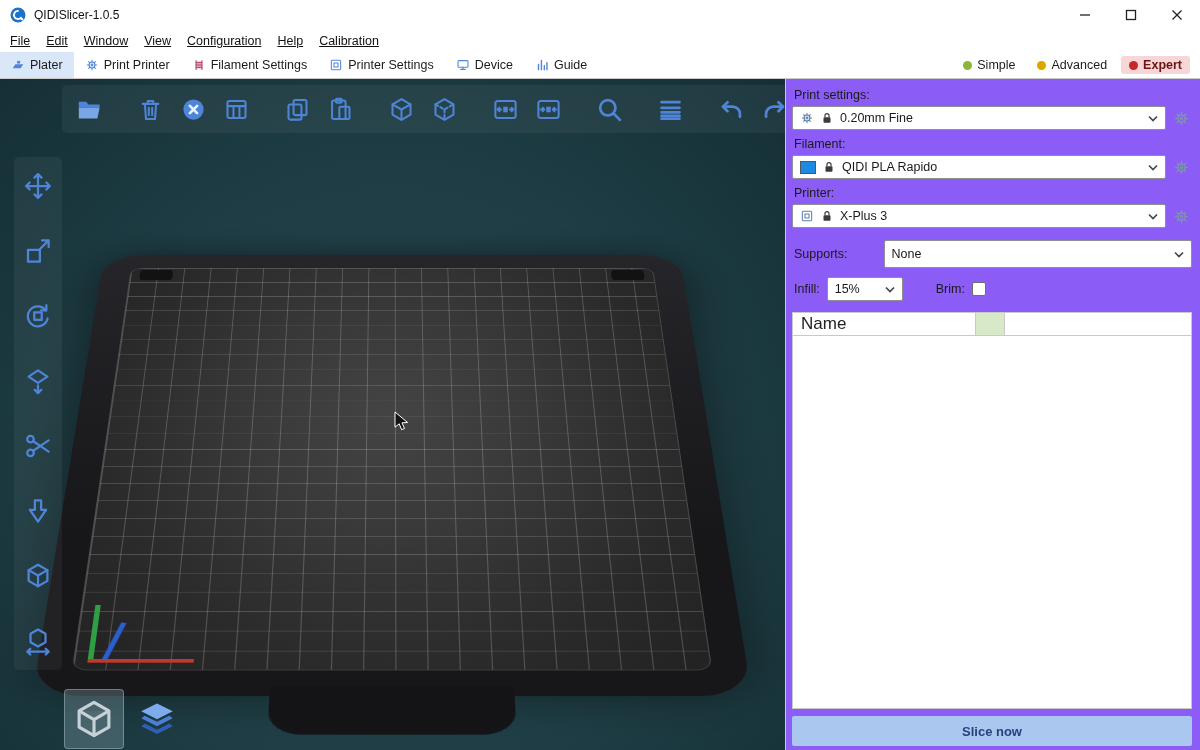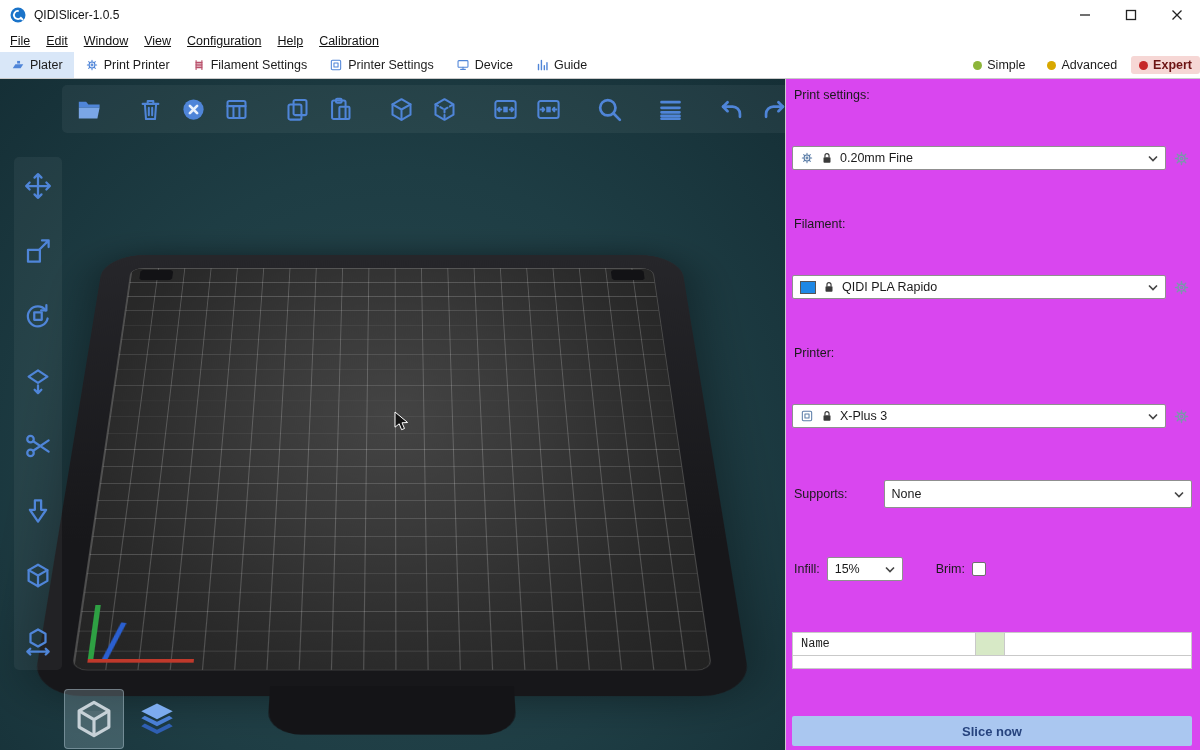--- a/index.html
+++ b/index.html
@@ -19,21 +19,21 @@
   
   .menubar{height:22px;display:flex;align-items:center;background:#fff;font-size:12.5px;color:#111;padding:0 2px;flex:0 0 auto;}
   .menubar span{padding:2px 8px;cursor:default;text-decoration:underline;}
 
   
   .tabbar{height:26px;display:flex;align-items:stretch;background:#fff;border-bottom:1px solid #c9c9c9;font-size:12.5px;color:#1c1c1c;flex:0 0 auto;}
   .tab{display:flex;align-items:center;gap:5px;padding:0 11px;cursor:default;}
   .tab.selected{background:#d9e7f8;}
   .ticon{display:flex;align-items:center;}
   .ticon svg{width:14px;height:14px;}
-  .modes{margin-left:auto;display:flex;align-items:center;gap:6px;padding-right:0;}
+  .modes{margin-left:auto;display:flex;align-items:center;gap:6px;padding-right:10px;}
   .mode{display:flex;align-items:center;gap:5px;padding:2px 8px;border-radius:3px;}
   .mode.selected{background:#f6d7d5;font-weight:bold;color:#6d1414;}
   .dot{width:9px;height:9px;border-radius:50%;display:inline-block;}
 
   
   .main{flex:1;display:flex;min-height:0;}
 
   
   .viewport{position:relative;width:785px;height:672px;overflow:hidden;
     background:radial-gradient(ellipse at 50% 60%, #27474e 0%, #1e3d44 55%, #152f36 100%);}
@@ -82,22 +82,22 @@
   .fl{fill:#4f85d8;stroke:none;}
   .fl2{fill:#7aa6e6;stroke:none;}
   .stw{stroke:#e9f1fb;stroke-width:2.4;fill:none;stroke-linecap:round;}
   .stg{stroke:#c7d1d7;stroke-width:1.8;fill:rgba(255,255,255,0.05);stroke-linejoin:round;}
   .stm{stroke:#b9506b;stroke-width:1.9;fill:none;stroke-linecap:round;}
   .lb1{fill:#7cabee;}.lb2{fill:#4a7fd3;}.lb3{fill:#2f5fb2;}
   .stc{stroke:#5c7ea8;stroke-width:1.8;fill:none;stroke-linecap:round;stroke-linejoin:round;}
   .stgear{stroke:#7d94ad;stroke-width:2;fill:none;stroke-linecap:round;}
 
   
-  .right-panel{width:415px;box-sizing:border-box;background:#d946ef;border-left:1px solid #c9c9c9;
-    display:flex;flex-direction:column;padding:7px 8px 4px 6px;font-size:12.5px;color:#1a1a1a;gap:40px;}
+  .right-panel{width:415px;box-sizing:border-box;background:#8b5cf6;border-left:1px solid #c9c9c9;
+    display:flex;flex-direction:column;padding:7px 8px 4px 6px;font-size:12.5px;color:#1a1a1a;}
   .section-label{margin:2px 0 4px 2px;}
   .combo-row{display:flex;align-items:center;gap:4px;margin-bottom:5px;}
   .combo{flex:1;height:24px;box-sizing:border-box;border:1px solid #8f8f8f;border-radius:2px;background:#fff;
     display:flex;align-items:center;padding:0 7px;gap:6px;min-width:0;}
   .combo .val{white-space:nowrap;overflow:hidden;}
   .chevron{margin-left:auto;flex:0 0 auto;display:flex;}
   .chevron svg{width:10px;height:7px;}
   .chevron svg *{stroke:#444;stroke-width:1.6;fill:none;}
   .cicon{display:flex;align-items:center;flex:0 0 auto;}
   .cicon svg{width:14px;height:14px;}
@@ -105,21 +105,21 @@
   .gear-btn svg{width:17px;height:17px;}
   .swatch{width:16px;height:13px;border:1px solid #555;box-sizing:border-box;flex:0 0 auto;}
   .supports-row{display:flex;align-items:center;gap:8px;margin:7px 0 2px 2px;}
   .supports-row .combo{height:28px;margin-left:28px;}
   .infill-row{display:flex;align-items:center;gap:7px;margin:7px 0 4px 2px;}
   .combo-small{flex:0 0 76px;}
   .brim-label{margin-left:26px;}
   .checkbox{width:14px;height:14px;border:1px solid #6e6e6e;background:#fff;box-sizing:border-box;border-radius:2px;}
   .objlist{flex:1;display:flex;flex-direction:column;margin-top:7px;border:1px solid #c9c9c9;min-height:0;}
   .objlist-header{display:grid;grid-template-columns:1fr 30px 186px;height:22px;border-bottom:1px solid #c9c9c9;background:#fff;}
-  .oh{display:flex;align-items:center;font-size:12px;color:#222;font-family:Liberation Mono, monospace;}
+  .oh{display:flex;align-items:center;font-size:17px;color:#222;}
   .oh-name{padding-left:8px;}
   .oh-mid{background:#d7e9c6;border-left:1px solid #c9c9c9;border-right:1px solid #c9c9c9;}
   .oh-edit{justify-content:center;}
   .objlist-body{flex:1;background:#fff;}
   .slice-btn{height:30px;margin-top:7px;background:#aac7f0;color:#26437e;font-weight:bold;font-size:13px;
     border:none;border-radius:2px;font-family:inherit;width:100%;}
 </style>
 </head>
 <body>
 

